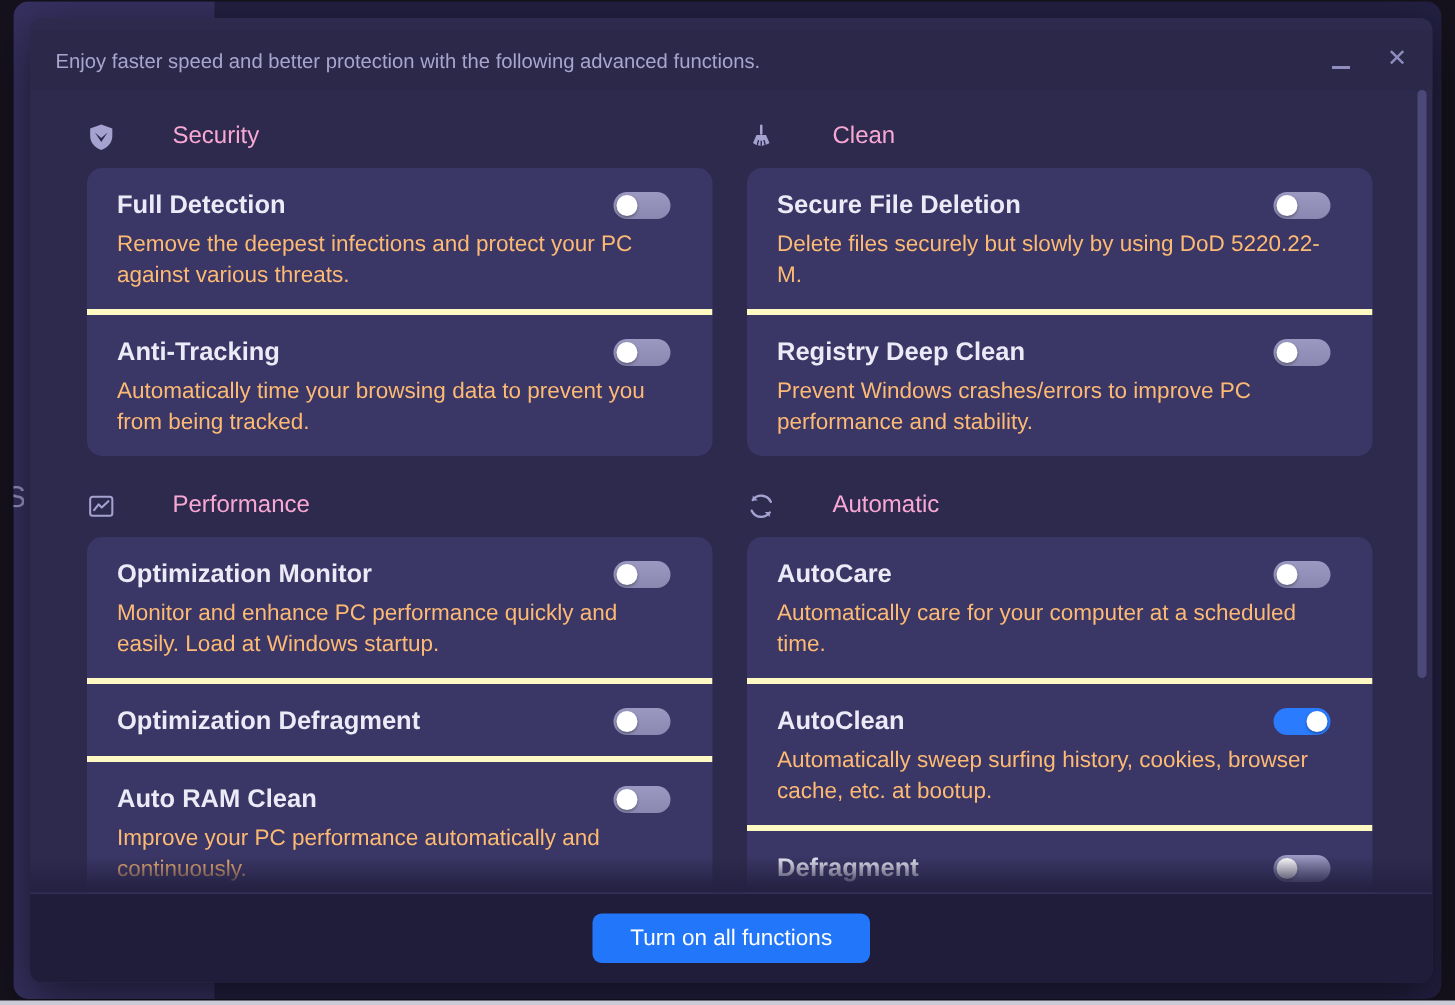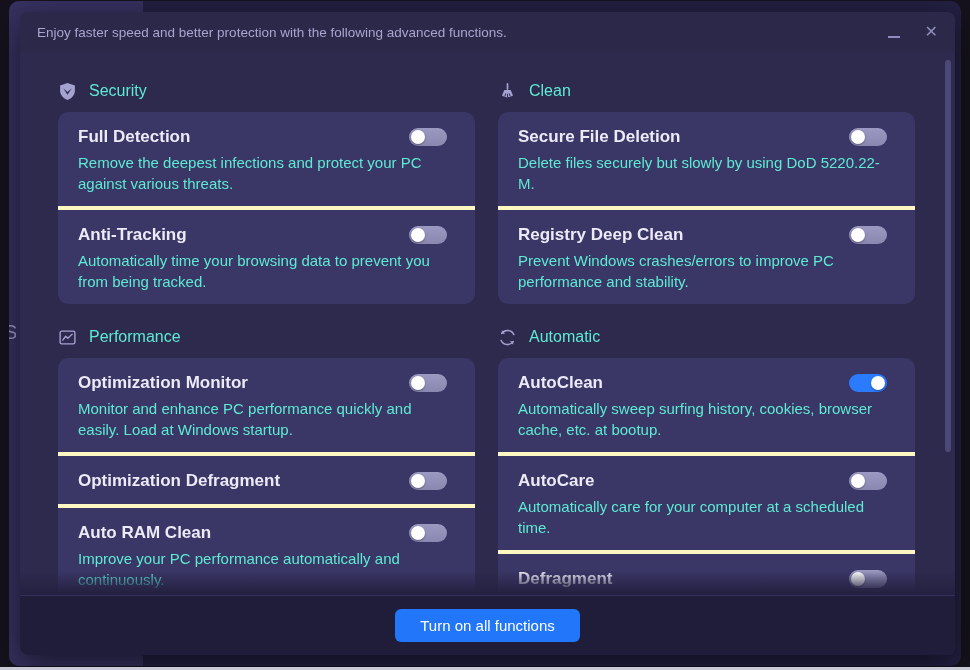--- a/index.html
+++ b/index.html
@@ -12,44 +12,44 @@
     background:#232042; border-radius:10px; overflow:hidden; }
   .app-sidebar { position:absolute; left:0; top:0; width:134px; height:100%; background:#363160; }
   .bg-letter { position:absolute; left:-5px; top:320px; width:12px; overflow:hidden;
     color:#9996c5; font-size:20px; }
   .bottom-strip { position:absolute; left:0; bottom:0; width:100%; height:3px; background:#c9cad6; }
 
   
   .dialog { position:absolute; left:20px; top:12px; width:935px; height:643px;
     background:#2d2a4e; border-radius:8px; box-shadow:0 10px 34px rgba(0,0,0,.55); overflow:hidden; }
 
-  .titlebar { position:absolute; left:0; top:0; width:100%; height:40px; background:#2b2849;
+  .titlebar { position:absolute; left:0; top:8px; width:100%; height:40px; background:#2b2849;
     display:flex; align-items:center; justify-content:space-between; padding:0 17px; }
   .titlebar .title { color:#a8a5cf; font-size:13.5px; }
   .win-controls { display:flex; align-items:center; gap:24px; }
   .min-btn { width:14px; height:14px; position:relative; cursor:default; }
   .min-btn::after { content:""; position:absolute; left:1px; bottom:1px; width:12px; height:2px; background:#8f8cbe; }
   .close-btn { color:#8f8cbe; font-size:16px; line-height:14px; }
 
   
   .content { position:absolute; left:0; top:40px; right:0; bottom:60px; overflow:hidden;
     padding:28px 40px 0 38px; }
   .grid { display:grid; grid-template-columns:1fr 1fr; column-gap:23px; }
 
   .section-header { display:flex; align-items:center; gap:12px; height:22px; margin-bottom:10px; }
   .section-header .icon { width:19px; height:19px; display:inline-flex; }
-  .section-header .label { color:#5eead4; font-size:16px; }
+  .section-header .label { color:#f9a8d4; font-size:16px;margin-left:26px; }
   .row2 .section-header { margin-top:22px;align-items:center; }
 
   .card { background:#3a3665; border-radius:10px; overflow:hidden; }
   .item { padding:13px 28px 12px 20px; }
   .item + .item { border-top:4px solid #fef9c3; }
   .item-head { display:flex; align-items:center; justify-content:space-between; }
   .item-title { color:#eceaf7; font-size:17px; font-weight:700; line-height:23px; }
-  .item-desc { color:#5eead4; font-size:15px; line-height:21px; margin-top:4px; }
+  .item-desc { color:#fdba74; font-size:15px; line-height:21px; margin-top:4px; }
 
   
   .toggle { position:relative; width:38px; height:18px; border-radius:9px;
     background:linear-gradient(#9b98c2,#8a87b1); flex:0 0 auto; cursor:pointer; }
   .toggle .knob { position:absolute; top:2px; left:2px; width:14px; height:14px; border-radius:50%;
     background:#ffffff; box-shadow:0 1px 2px rgba(0,0,0,.35); }
   .toggle.on { background:#2b7bff; }
   .toggle.on .knob { left:auto; right:2px; }
 
   
@@ -204,35 +204,35 @@
                 <path d="M3.6 2.2 V5.4 H6.8 Z" fill="#a5a2d0"></path>
                 <path d="M3 11.8 A6.6 6.6 0 0 0 14.4 12.9" fill="none" stroke="#a5a2d0" stroke-width="1.5" stroke-linecap="round"></path>
                 <path d="M14.4 15.8 V12.6 H11.2 Z" fill="#a5a2d0"></path>
               </svg>
             </span>
             <span class="label">Automatic</span>
           </div>
           <div class="card">
             <div class="item">
               <div class="item-head">
+                <span class="item-title">AutoCare</span>
+                <span class="toggle">
+                    <span class="knob"></span>
+                  </span>
+              </div>
+              <div class="item-desc">Automatically care for your computer at a scheduled time.</div>
+            </div>
+            <div class="item">
+              <div class="item-head">
                 <span class="item-title">AutoClean</span>
                 <span class="toggle on">
                     <span class="knob"></span>
                   </span>
               </div>
               <div class="item-desc">Automatically sweep surfing history, cookies, browser cache, etc. at bootup.</div>
-            </div>
-            <div class="item">
-              <div class="item-head">
-                <span class="item-title">AutoCare</span>
-                <span class="toggle">
-                    <span class="knob"></span>
-                  </span>
-              </div>
-              <div class="item-desc">Automatically care for your computer at a scheduled time.</div>
             </div>
             <div class="item">
               <div class="item-head">
                 <span class="item-title">Defragment</span>
                 <span class="toggle">
                     <span class="knob"></span>
                   </span>
               </div>
 
             </div>

